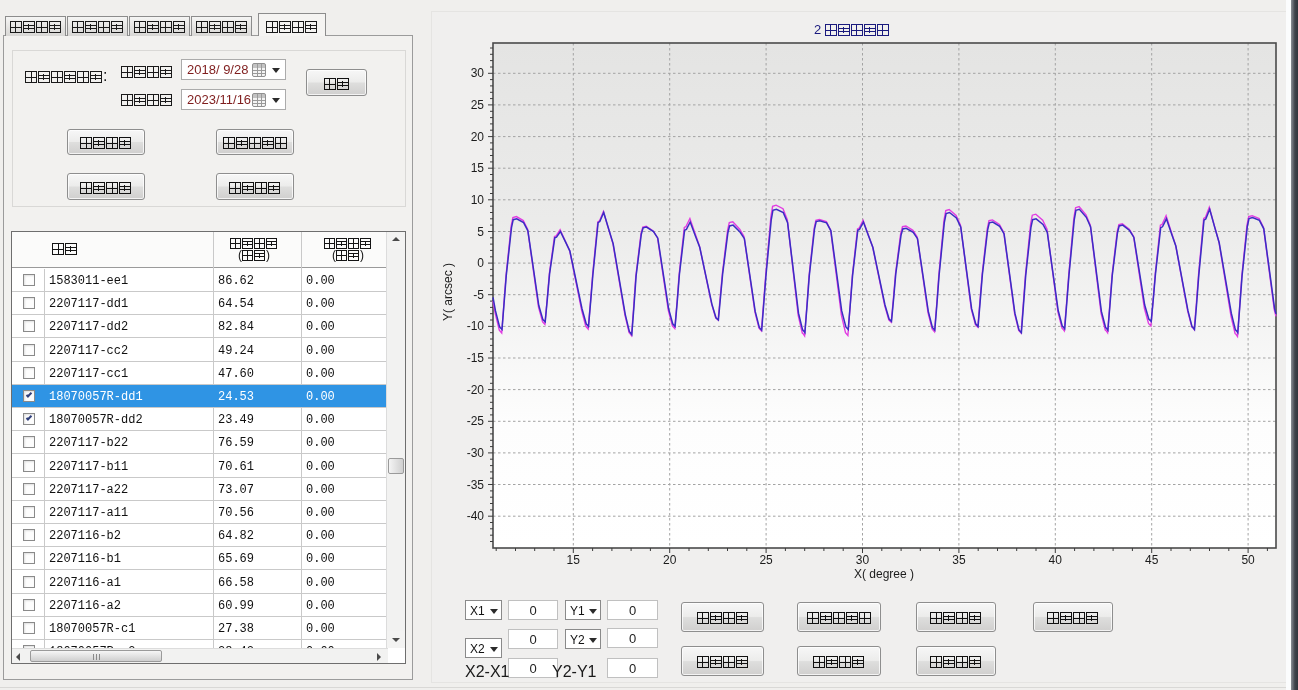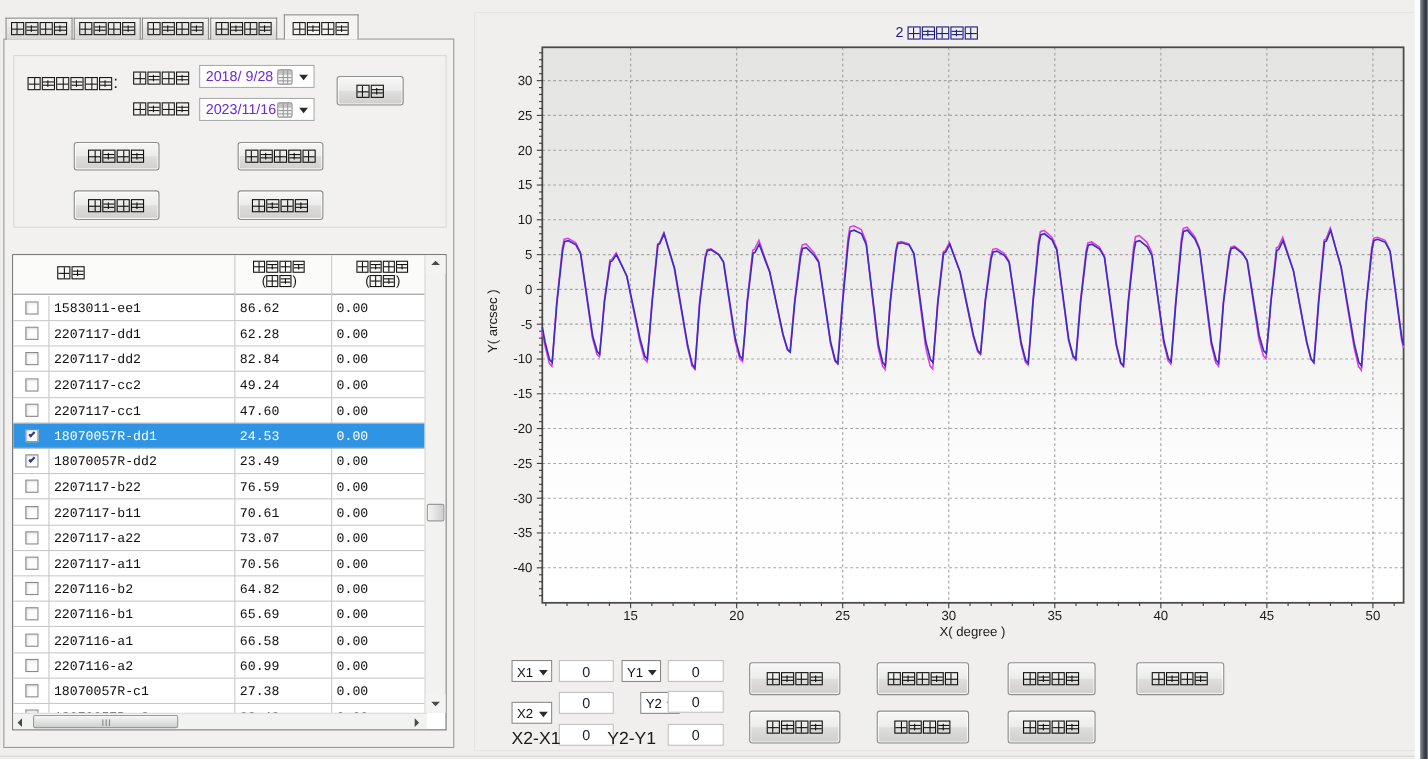--- a/index.html
+++ b/index.html
@@ -15,21 +15,21 @@
 .panel{position:absolute;left:3px;top:35px;width:410px;height:645px;
 border:1px solid #9b9b9b;background:#f2f1ef}
 .tab{position:absolute;top:16px;width:61px;height:20px;text-align:center;padding-top:0px;
 background:linear-gradient(#f5f5f4,#e3e2e0 60%,#d8d7d5);border:1px solid #8c8c8c;border-bottom:none;
 color:#1a1a1a;z-index:3}
 .atab{top:13px;height:23px;width:68px;background:#f5f4f2;padding-top:3px;z-index:5}
 .gbox{position:absolute;left:12px;top:50px;width:394px;height:157px;
 border:1px solid #d9d8d6;background:transparent}
 .lab{position:absolute;color:#1a1a1a}
 .dfield{position:absolute;width:105px;height:21px;background:#fff;border:1px solid #ababab;
-font-size:13px;color:#6d28d9;padding:2px 0 0 5px}
+font-size:13px;color:#7f1d1d;padding:2px 0 0 5px}
 .dar{position:absolute;width:0;height:0;border:4px solid transparent;border-top:5px solid #2a2a2a;top:8px}
 .cal{position:absolute;top:3px;width:14px;height:14px;border:1px solid #909090;border-radius:2px;
 background:linear-gradient(#9a9a9a,#9a9a9a) 0 6px/100% 1px no-repeat,
 linear-gradient(#9a9a9a,#9a9a9a) 0 9px/100% 1px no-repeat,
 linear-gradient(#9a9a9a,#9a9a9a) 4px 0/1px 100% no-repeat,
 linear-gradient(#9a9a9a,#9a9a9a) 8px 0/1px 100% no-repeat,
 linear-gradient(#c3c3c3,#c3c3c3) 0 0/100% 4px no-repeat,#f4f4f4}
 .btn{position:absolute;text-align:center;color:#111;
 background:linear-gradient(#f7f7f7,#ececeb 48%,#dededd 52%,#d0cfce);
 border:1px solid #8e8e8e;border-radius:3px;
@@ -103,21 +103,21 @@
 <div class="colsep" style="left:32px;top:37px;height:379px"></div>
 <div class="trow" style="top:37px">
 <span class="cb"></span>
 <span class="nm">1583011-ee1</span>
       <span class="v1">86.62</span>
       <span class="v2">0.00</span>
     </div>
     <div class="trow" style="top:60px">
 <span class="cb"></span>
 <span class="nm">2207117-dd1</span>
-      <span class="v1">62.28</span>
+      <span class="v1">64.54</span>
       <span class="v2">0.00</span>
     </div>
     <div class="trow" style="top:83px">
 <span class="cb"></span>
 <span class="nm">2207117-dd2</span>
       <span class="v1">82.84</span>
       <span class="v2">0.00</span>
     </div>
     <div class="trow" style="top:107px">
 <span class="cb"></span>
@@ -408,21 +408,21 @@
     <text x="1248.1" y="564" text-anchor="middle" class="al">50</text>
 <text x="884" y="578" text-anchor="middle" class="al">X( degree )</text>
 <text x="452" y="292" text-anchor="middle" class="al" transform="rotate(-90 452 292)">Y( arcsec )</text>
 <polyline points="493.0,300.9 495.2,313.4 499.3,330.2 501.7,333.0 503.8,305.0 506.0,275.7 511.2,225.9 512.9,217.5 516.4,216.6 523.3,220.6 527.6,229.2 538.5,307.2 542.6,321.9 544.9,324.3 547.1,299.8 549.3,274.1 554.5,236.5 556.2,235.8 560.1,229.8 565.3,241.1 569.6,250.4 581.7,310.5 585.8,326.3 588.2,329.0 590.4,302.6 592.6,275.0 597.8,221.9 599.5,220.9 603.4,211.6 608.6,229.1 612.9,243.5 625.0,315.3 629.1,332.7 630.0,333.5 631.5,335.6 633.7,306.6 635.8,276.2 641.0,233.6 642.8,227.0 646.2,226.3 653.2,230.9 657.5,237.7 668.3,310.3 672.4,326.0 674.8,328.6 677.0,302.4 679.1,274.9 684.3,227.4 686.0,226.5 689.9,218.5 695.1,233.6 699.5,246.1 711.6,304.2 715.7,317.9 718.1,320.1 720.2,297.3 722.4,273.4 727.6,230.0 729.3,222.6 732.8,221.7 739.7,229.2 744.0,236.5 754.9,311.9 759.0,328.2 761.4,330.9 763.5,303.8 765.7,275.3 770.9,216.8 772.6,206.4 776.1,205.2 783.0,208.7 787.3,219.6 798.2,315.5 802.3,333.0 803.1,333.7 804.6,335.9 806.8,306.8 809.0,276.2 814.2,228.2 815.9,220.4 819.4,219.5 826.3,221.7 830.6,229.9 841.4,315.2 845.5,332.6 847.9,335.5 850.1,306.5 852.3,276.1 857.5,228.9 859.2,228.0 863.1,220.3 868.3,234.9 872.6,246.8 884.7,305.7 888.8,319.9 891.2,322.3 893.4,298.6 895.5,273.8 900.7,233.4 902.5,226.7 905.9,226.0 912.9,230.3 917.2,237.1 928.0,312.5 932.1,329.0 934.5,331.7 936.7,304.3 938.8,275.5 944.0,220.2 945.8,210.6 949.2,209.5 956.1,215.4 960.5,225.2 971.3,309.2 975.4,324.6 977.8,327.2 979.9,301.5 982.1,274.6 987.3,228.5 989.0,220.7 992.5,219.9 999.4,224.5 1003.8,232.5 1014.6,313.5 1018.7,330.3 1021.1,333.1 1023.2,305.1 1025.4,275.7 1030.6,224.0 1032.3,215.2 1035.8,214.2 1042.7,220.3 1047.0,229.2 1057.9,311.9 1062.0,328.2 1062.8,328.9 1064.3,330.9 1066.5,303.8 1068.7,275.3 1073.9,217.9 1075.6,207.7 1079.1,206.5 1086.0,214.9 1090.3,225.1 1101.1,313.3 1105.3,330.0 1106.1,330.7 1107.6,332.8 1109.8,304.9 1112.0,275.6 1117.2,231.6 1118.9,224.6 1122.3,223.8 1129.3,229.3 1133.6,236.4 1144.4,308.3 1148.5,323.4 1150.9,325.9 1153.1,300.8 1155.2,274.4 1160.4,225.2 1162.2,224.3 1166.1,215.8 1171.3,231.9 1175.6,245.1 1187.7,311.0 1191.8,326.9 1192.7,327.6 1194.2,329.6 1196.4,303.0 1198.5,275.1 1203.7,218.4 1205.5,217.3 1209.3,207.2 1214.5,226.2 1218.9,241.9 1231.0,316.0 1235.1,333.6 1236.0,334.3 1237.5,336.5 1239.6,307.2 1241.8,276.3 1247.0,225.2 1248.7,216.6 1252.2,215.7 1259.1,218.5 1263.5,227.4 1274.3,309.8 1276.0,316.4" fill="none" stroke="#e23ce2" stroke-width="1.4"></polyline>
 <polyline points="493.0,297.3 495.5,310.9 499.6,326.9 502.0,329.5 504.1,303.0 506.3,275.1 511.5,227.7 513.2,219.7 516.7,218.8 523.6,222.6 527.9,230.8 538.8,305.5 542.9,319.6 545.2,321.9 547.4,298.4 549.6,273.7 554.8,237.8 556.5,237.2 560.4,231.5 565.6,242.2 569.9,251.1 582.0,308.7 586.2,323.8 588.5,326.4 590.7,301.1 592.9,274.5 598.1,222.6 599.8,221.6 603.7,212.5 608.9,229.7 613.2,243.9 625.3,314.6 629.4,331.7 630.3,332.5 631.8,334.6 634.0,306.0 636.1,276.0 641.3,234.2 643.1,227.8 646.5,227.0 653.5,231.6 657.8,238.2 668.6,308.7 672.7,323.8 675.1,326.4 677.3,301.1 679.4,274.5 684.6,230.2 686.4,229.4 690.2,222.0 695.4,236.0 699.8,247.5 711.9,304.1 716.0,317.8 718.4,320.0 720.5,297.3 722.7,273.3 727.9,232.7 729.6,225.9 733.1,225.1 740.0,232.0 744.4,238.7 755.2,311.4 759.3,327.5 761.7,330.2 763.8,303.3 766.0,275.2 771.2,220.1 772.9,210.4 776.4,209.3 783.3,212.6 787.6,222.7 798.5,313.2 802.6,329.9 803.4,330.6 804.9,332.7 807.1,304.9 809.3,275.6 814.5,229.2 816.2,221.6 819.7,220.7 826.6,222.8 830.9,230.8 841.7,310.9 845.9,326.9 848.2,329.5 850.4,303.0 852.6,275.1 857.8,230.2 859.5,229.4 863.4,222.0 868.6,236.0 872.9,247.5 885.0,305.0 889.1,319.0 891.5,321.3 893.7,298.0 895.8,273.6 901.0,235.3 902.8,229.0 906.2,228.3 913.2,232.3 917.5,238.7 928.3,311.4 932.4,327.5 934.8,330.2 937.0,303.3 939.1,275.2 944.3,222.6 946.1,213.5 949.5,212.5 956.4,218.0 960.8,227.3 971.6,308.7 975.7,323.8 978.1,326.4 980.2,301.1 982.4,274.5 987.6,230.2 989.3,222.8 992.8,222.0 999.7,226.4 1004.1,233.9 1014.9,313.2 1019.0,329.9 1021.4,332.7 1023.5,304.9 1025.7,275.6 1030.9,227.7 1032.6,219.7 1036.1,218.8 1043.0,224.4 1047.3,232.4 1058.2,310.5 1062.3,326.3 1063.1,326.9 1064.7,328.9 1066.8,302.6 1069.0,274.9 1074.2,220.1 1075.9,210.4 1079.4,209.3 1086.3,217.3 1090.6,227.0 1101.4,311.4 1105.6,327.5 1106.4,328.2 1107.9,330.2 1110.1,303.3 1112.3,275.2 1117.5,232.7 1119.2,225.9 1122.7,225.1 1129.6,230.5 1133.9,237.4 1144.7,305.0 1148.8,319.0 1151.2,321.3 1153.4,298.0 1155.5,273.6 1160.7,227.7 1162.5,226.8 1166.4,218.8 1171.6,233.9 1175.9,246.3 1188.0,310.9 1192.1,326.9 1193.0,327.5 1194.5,329.5 1196.7,303.0 1198.8,275.1 1204.0,220.1 1205.8,219.0 1209.7,209.3 1214.8,227.6 1219.2,242.7 1231.3,313.2 1235.4,329.9 1236.3,330.6 1237.8,332.7 1239.9,304.9 1242.1,275.6 1247.3,226.7 1249.0,218.5 1252.5,217.5 1259.4,220.3 1263.8,228.8 1274.6,308.7 1276.0,313.9" fill="none" stroke="#3a2dc4" stroke-width="1.5"></polyline>
 </svg>
 
 <div class="combo" style="left:465px;top:600px">X1<i class="dar" style="left:24px;top:8px"></i></div>
 <div class="combo" style="left:465px;top:638px">X2<i class="dar" style="left:24px;top:8px"></i></div>
 <div class="combo" style="left:565px;top:600px;width:36px">Y1<i class="dar" style="left:23px;top:8px"></i></div>
-<div class="combo" style="left:582px;top:629px;width:36px">Y2<i class="dar" style="left:23px;top:8px"></i></div>
+<div class="combo" style="left:565px;top:629px;width:36px">Y2<i class="dar" style="left:23px;top:8px"></i></div>
 <div class="inp" style="left:508px;top:600px">0</div>
 <div class="inp" style="left:508px;top:629px">0</div>
 <div class="inp" style="left:508px;top:658px">0</div>
 <div class="inp" style="left:607px;top:600px;width:51px">0</div>
 <div class="inp" style="left:607px;top:628px;width:51px">0</div>
 <div class="inp" style="left:607px;top:658px;width:51px">0</div>
 <div class="lab" style="left:465px;top:663px;font-size:16px">X2-X1</div>
 <div class="lab" style="left:552px;top:663px;font-size:16px">Y2-Y1</div>
 
 <div class="btn" style="left:681px;top:602px;width:83px;height:30px;line-height:28px"><b class="g g1 c13"></b><b class="g g2 c13"></b><b class="g g1 c13"></b><b class="g g2 c13"></b></div>

